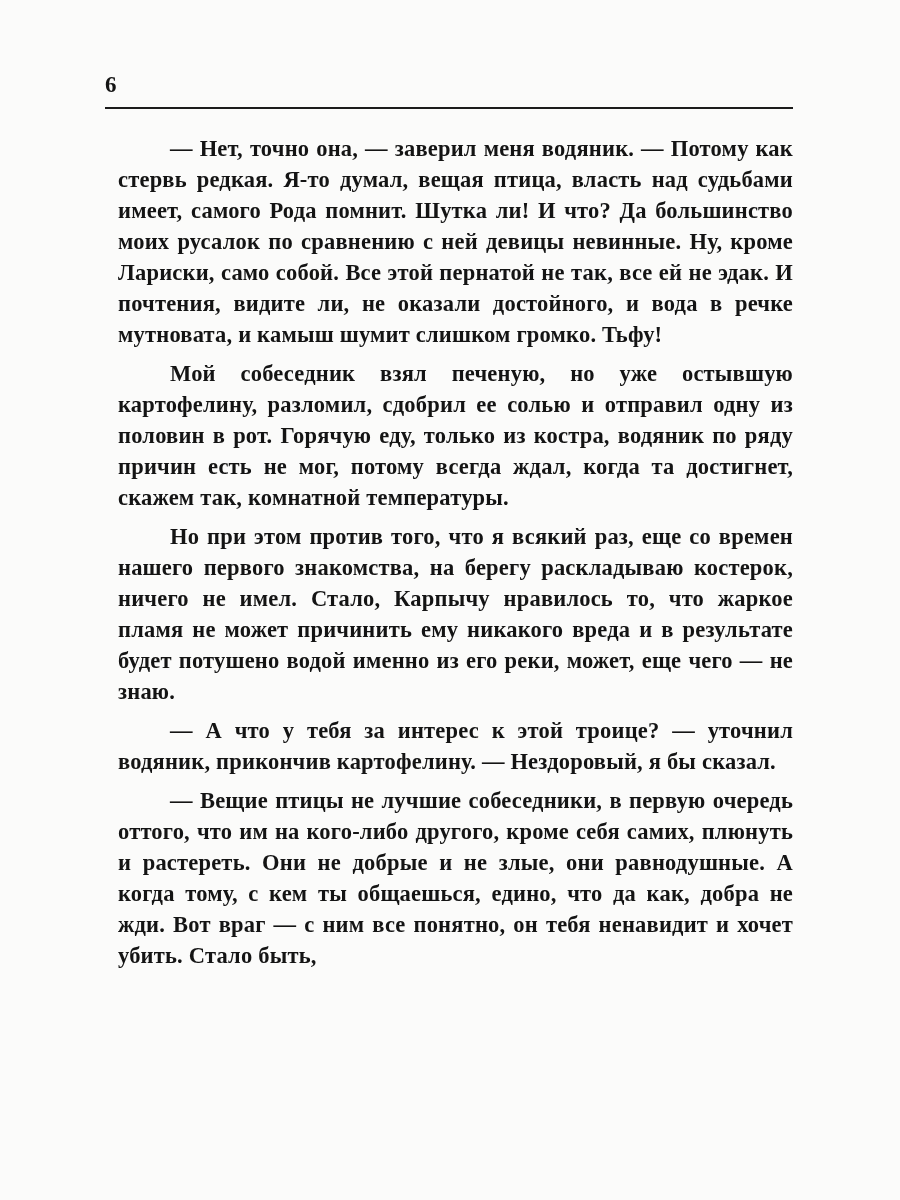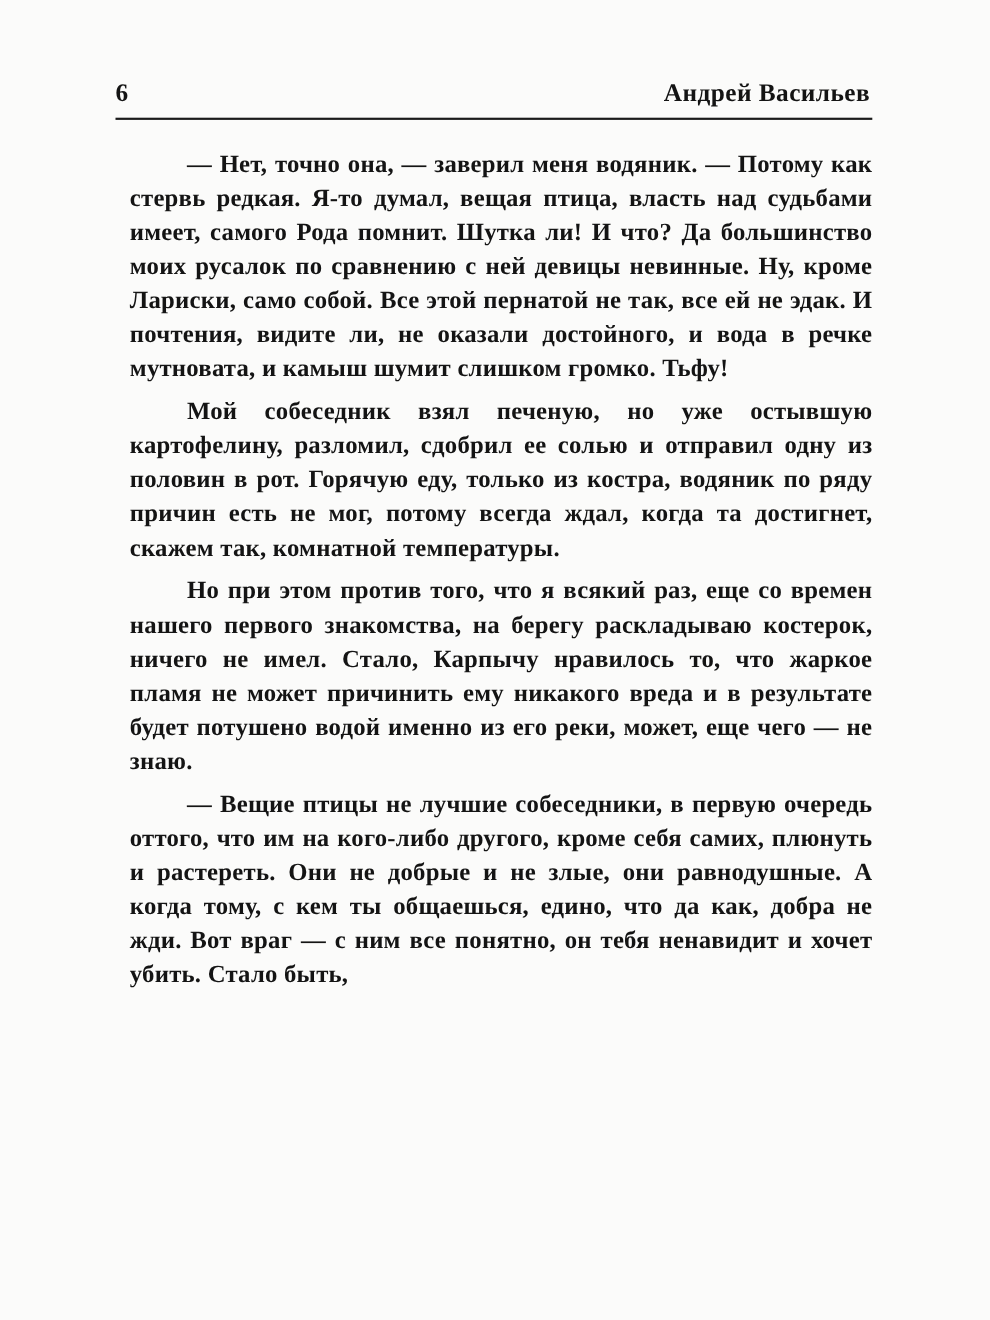--- a/index.html
+++ b/index.html
@@ -61,26 +61,26 @@
   }
 </style>
 </head>
 <body>
 
 <div class="page">
   <div class="text-block">
 
     <div class="running-header">
       <span class="page-number">6</span>
-      <span class="running-title">Андрей Васильев</span>
     </div>
 
     <div class="header-rule"></div>
 
     <div class="body-text">
       <p>— Нет, точно она, — заверил меня водяник. — Потому как стервь редкая. Я-то думал, вещая птица, власть над судьбами имеет, самого Рода помнит. Шутка ли! И что? Да большинство моих русалок по сравнению с ней девицы невинные. Ну, кроме Лариски, само собой. Все этой пернатой не так, все ей не эдак. И почтения, видите ли, не оказали достойного, и вода в речке мутновата, и камыш шумит слишком громко. Тьфу!</p>
       <p>Мой собеседник взял печеную, но уже остывшую картофелину, разломил, сдобрил ее солью и отправил одну из половин в рот. Горячую еду, только из костра, водяник по ряду причин есть не мог, потому всегда ждал, когда та достигнет, скажем так, комнатной температуры.</p>
       <p>Но при этом против того, что я всякий раз, еще со времен нашего первого знакомства, на берегу раскладываю костерок, ничего не имел. Стало, Карпычу нравилось то, что жаркое пламя не может причинить ему никакого вреда и в результате будет потушено водой именно из его реки, может, еще чего — не знаю.</p>
+      <p>— А что у тебя за интерес к этой троице? — уточнил водяник, прикончив картофелину. — Нездоровый, я бы сказал.</p>
       <p>— Вещие птицы не лучшие собеседники, в первую очередь оттого, что им на кого-либо другого, кроме себя самих, плюнуть и растереть. Они не добрые и не злые, они равнодушные. А когда тому, с кем ты общаешься, едино, что да как, добра не жди. Вот враг — с ним все понятно, он тебя ненавидит и хочет убить. Стало быть,</p>
     </div>
 
   </div>
 </div>
 
 </body></html>

